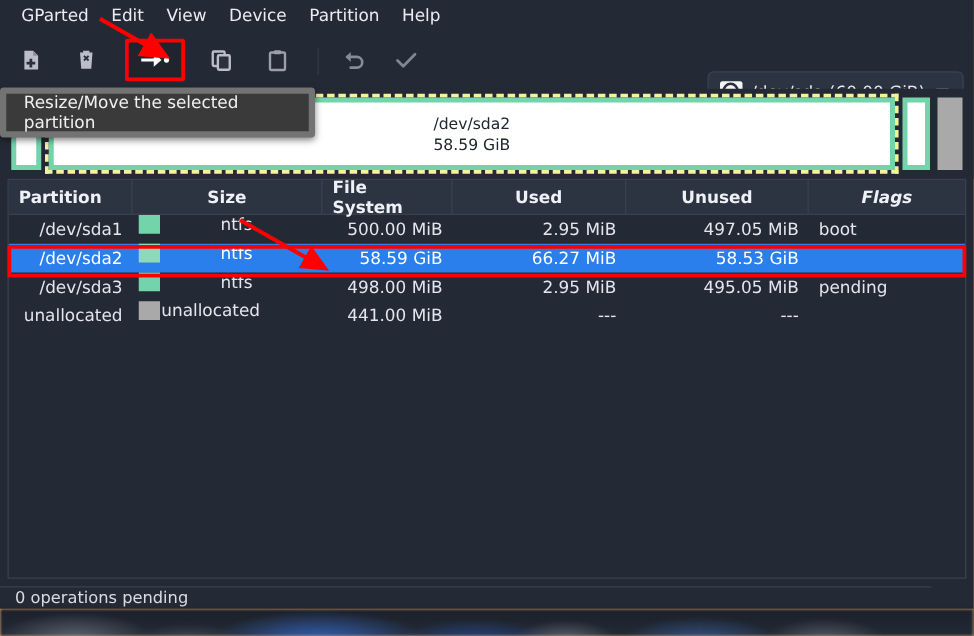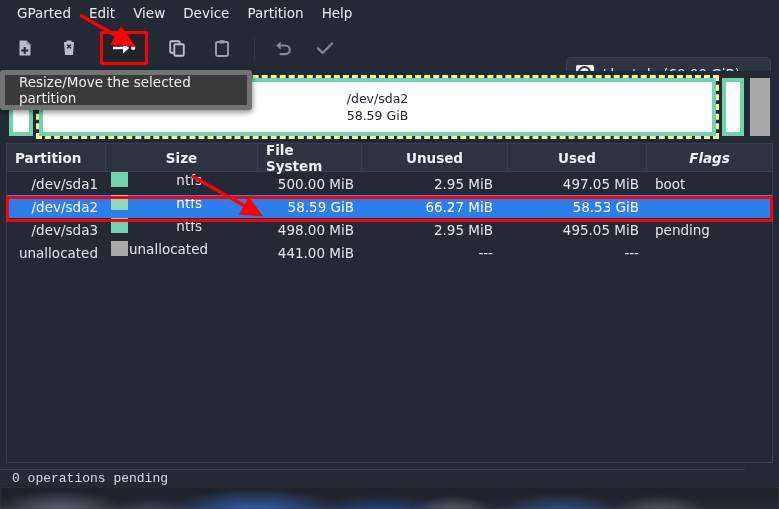--- a/index.html
+++ b/index.html
@@ -11,21 +11,21 @@
     width: 779px;
     height: 509px;
     overflow: hidden;
     font-family: "DejaVu Sans", "Liberation Sans", sans-serif;
     -webkit-font-smoothing: antialiased;
   }
   #app {
     position: relative;
     width: 779px;
     height: 509px;
-    background: #404040;
+    background: #fdba74;
   }
 
   
   .wallpaper {
     position: absolute;
     left: 0; top: 487px;
     width: 779px; height: 22px;
     background:
       radial-gradient(ellipse 90px 30px at 60px 24px, rgba(140,150,165,.55), rgba(140,150,165,0) 70%),
       radial-gradient(ellipse 70px 26px at 150px 30px, rgba(120,135,155,.45), rgba(120,135,155,0) 70%),
@@ -324,21 +324,20 @@
   
   .statusbar {
     position: absolute;
     left: 0; top: 469px;
     width: 745px; height: 18px;
     border-top: 1px solid #39414f;
     box-sizing: border-box;
     display: flex;
     align-items: center;
     padding-left: 12px;
-    font-family: Liberation Mono, monospace;
   }
   .status-text {
     color: #d7dbe3;
     font-size: 13px;
   }
 </style>
 </head>
 <body>
 
 <div id="app">
@@ -462,22 +461,22 @@
     <div class="tooltip">
       <span>Resize/Move the selected partition</span>
     </div>
 
     <div class="table-wrap">
 
       <div class="thead">
         <div class="th left" style="width:99px;">Partition</div>
         <div class="th center" style="width:152px;">Size</div>
         <div class="th center" style="width:104px;">File System</div>
+        <div class="th center" style="width:139px;">Used</div>
         <div class="th center" style="width:146px;">Unused</div>
-        <div class="th center" style="width:139px;">Used</div>
         <div class="th center" style="flex:1;font-style:italic;">Flags</div>
       </div>
 
       <div class="tbody">
 
         <div class="row">
           <div class="cell right" style="width:99px;">/dev/sda1</div>
           <div class="fs-cell" style="width:104px;">
             <span class="swatch" style="background:#73d3ab; margin-left:5px;"></span>
             <span class="fs-name">ntfs</span>

